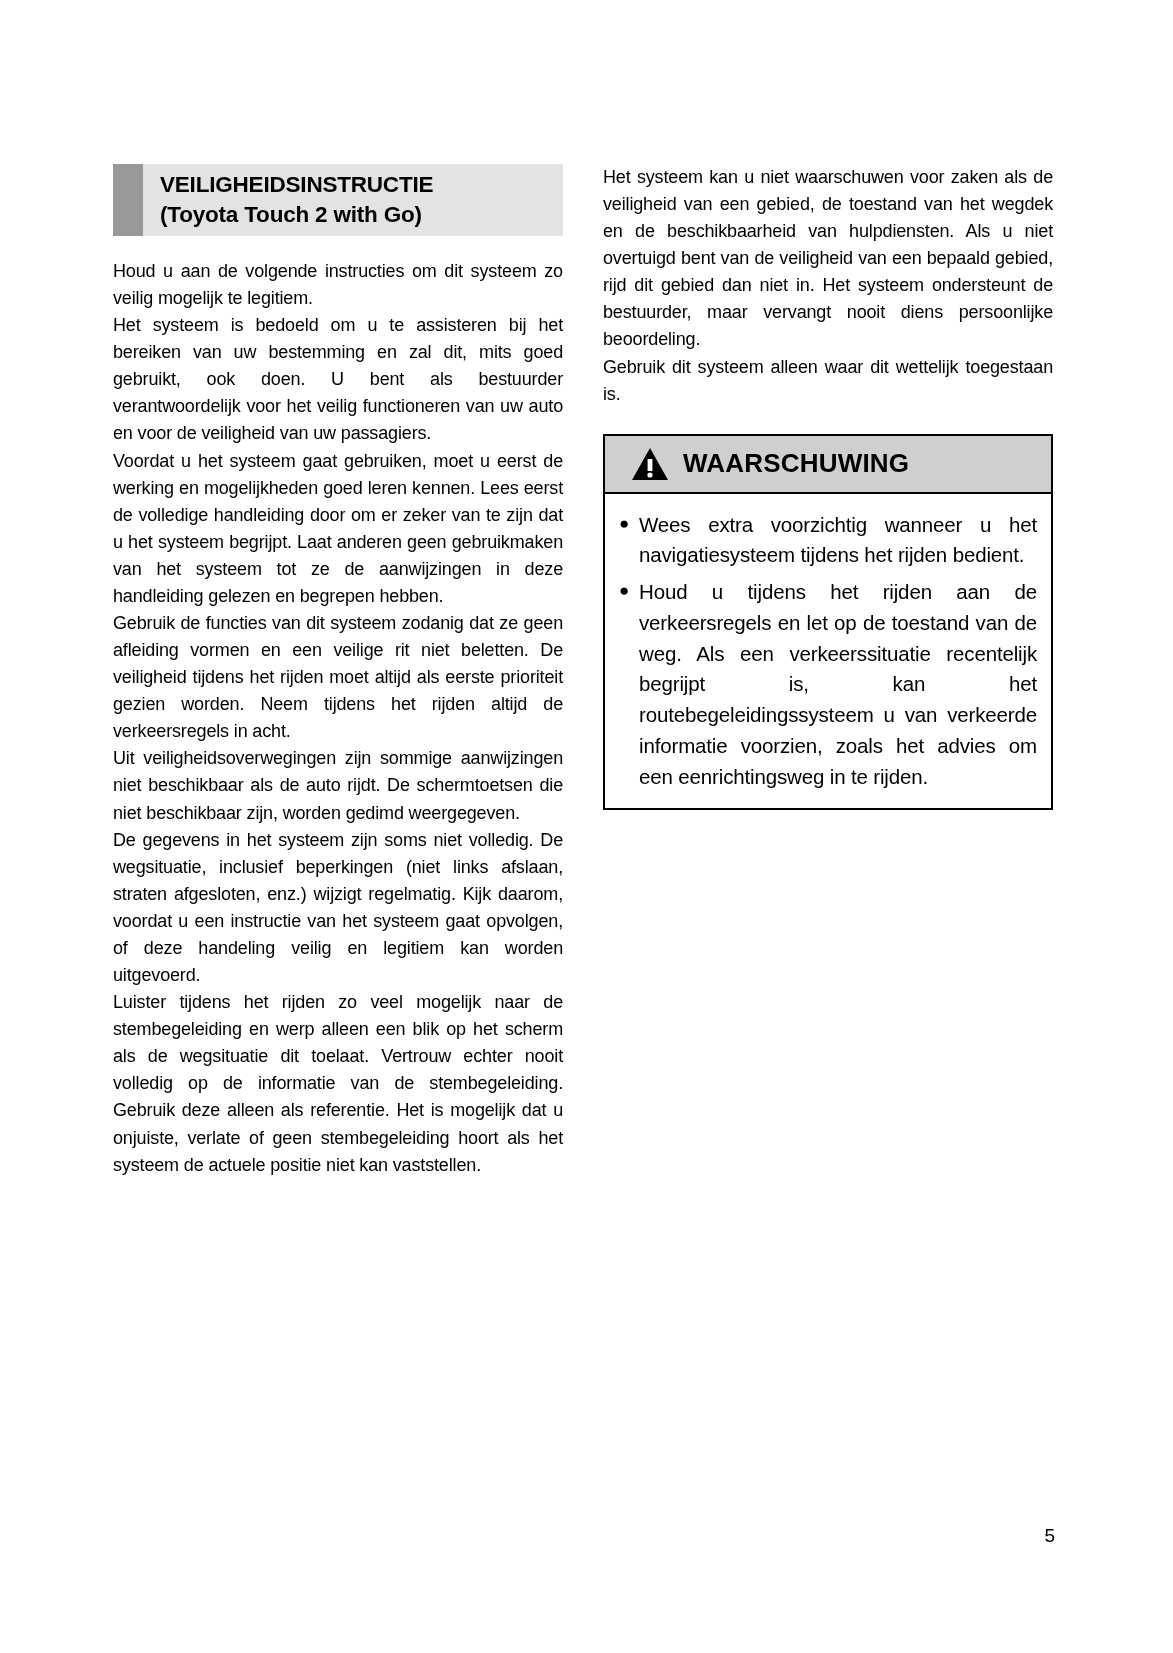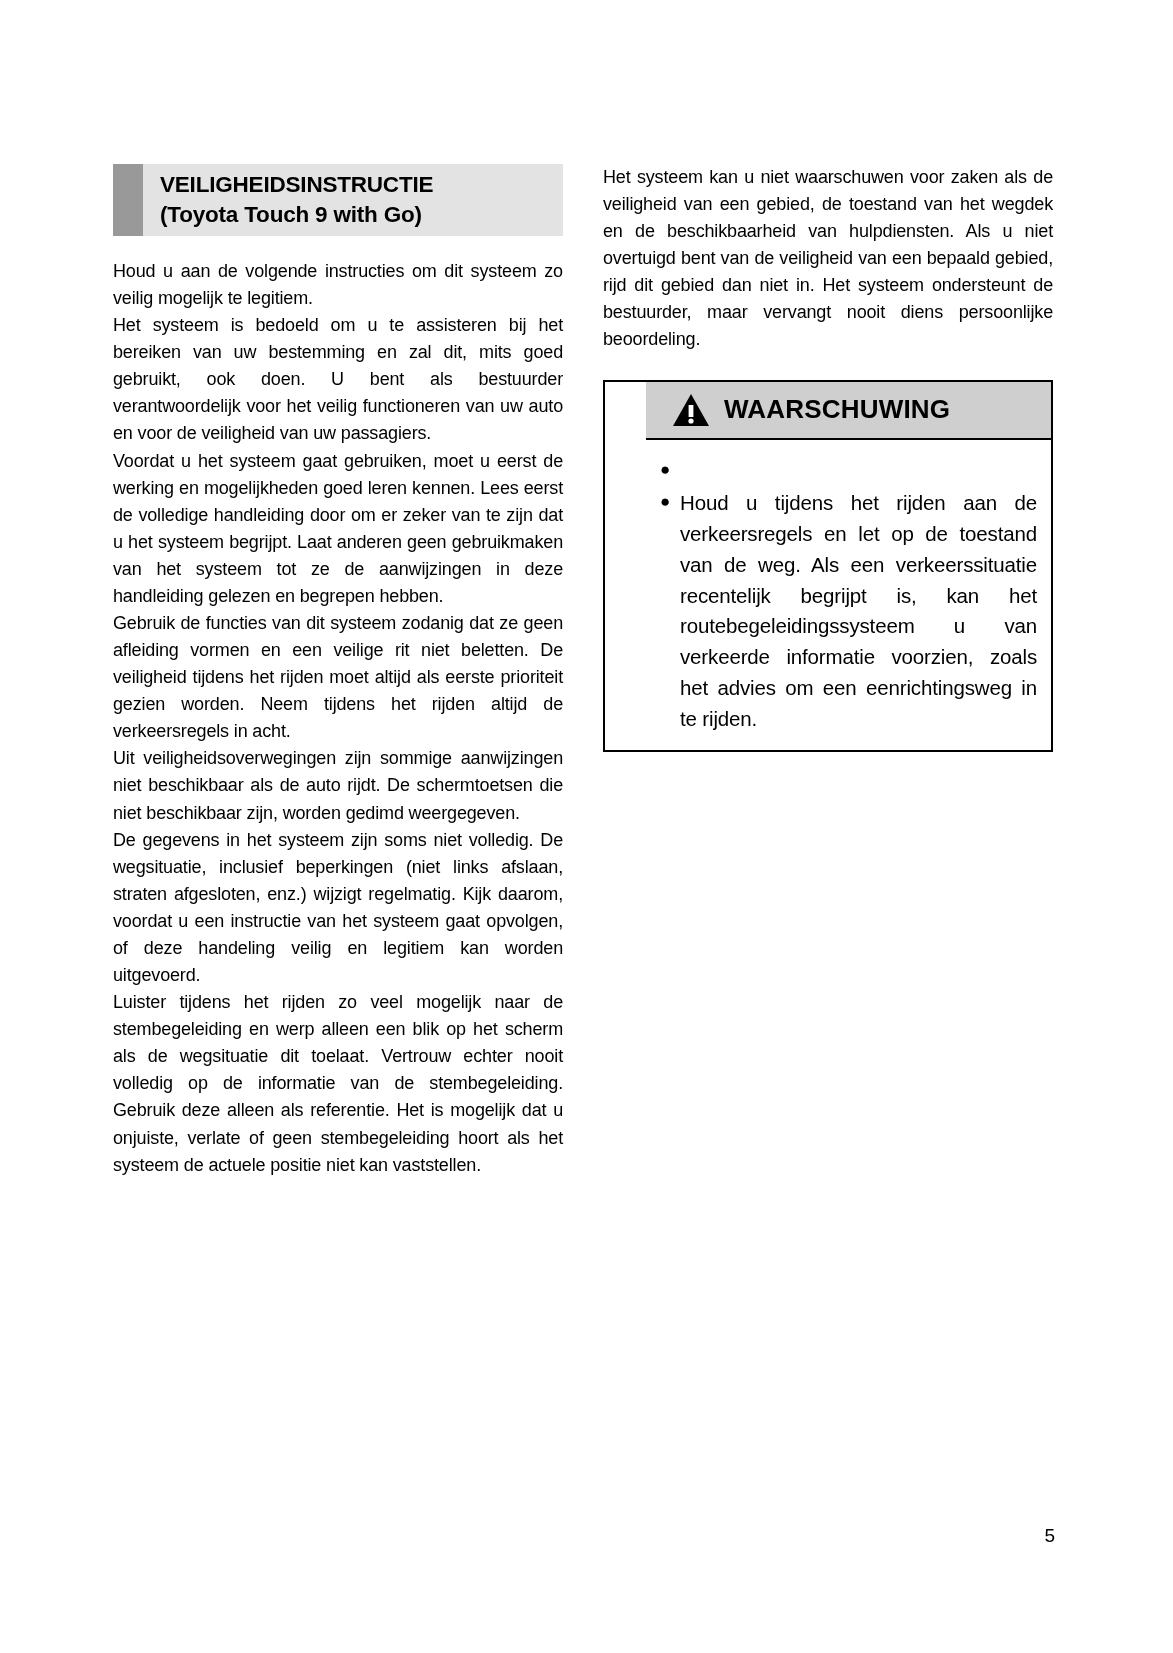--- a/index.html
+++ b/index.html
@@ -73,21 +73,20 @@
     hyphens: none;
   }
   p.body + p.body {
     margin-top: 0px;
   }
 
   
   .warning-box {
     border: 2px solid #000000;
     margin-top: 26px;
-    padding-left: 41px;
   }
   .warning-head {
     background: #cfcfcf;
     border-bottom: 2px solid #000;
     display: flex;
     align-items: center;
     padding: 7px 0 7px 26px;
     height: 42px;
     box-sizing: content-box;
   }
@@ -147,54 +146,56 @@
 <div class="page">
 
   <div class="columns">
 
     <div class="col">
 
       <div class="section-header">
         <div class="section-header-bar"></div>
         <div class="section-header-text">
           <span>VEILIGHEIDSINSTRUCTIE</span>
-          <span>(Toyota Touch 9 with Go)</span>
+          <span>(Toyota Touch 2 with Go)</span>
         </div>
       </div>
 
       <p class="body">Houd u aan de volgende instructies om dit systeem zo veilig mogelijk te legitiem.</p>
       <p class="body">Het systeem is bedoeld om u te assisteren bij het bereiken van uw bestemming en zal dit, mits goed gebruikt, ook doen. U bent als bestuurder verantwoordelijk voor het veilig functioneren van uw auto en voor de veiligheid van uw passagiers.</p>
       <p class="body">Voordat u het systeem gaat gebruiken, moet u eerst de werking en mogelijkheden goed leren kennen. Lees eerst de volledige handleiding door om er zeker van te zijn dat u het systeem begrijpt. Laat anderen geen gebruikmaken van het systeem tot ze de aanwijzingen in deze handleiding gelezen en begrepen hebben.</p>
       <p class="body">Gebruik de functies van dit systeem zodanig dat ze geen afleiding vormen en een veilige rit niet beletten. De veiligheid tijdens het rijden moet altijd als eerste prioriteit gezien worden. Neem tijdens het rijden altijd de verkeersregels in acht.</p>
       <p class="body">Uit veiligheidsoverwegingen zijn sommige aanwijzingen niet beschikbaar als de auto rijdt. De schermtoetsen die niet beschikbaar zijn, worden gedimd weergegeven.</p>
       <p class="body">De gegevens in het systeem zijn soms niet volledig. De wegsituatie, inclusief beperkingen (niet links afslaan, straten afgesloten, enz.) wijzigt regelmatig. Kijk daarom, voordat u een instructie van het systeem gaat opvolgen, of deze handeling veilig en legitiem kan worden uitgevoerd.</p>
       <p class="body">Luister tijdens het rijden zo veel mogelijk naar de stembegeleiding en werp alleen een blik op het scherm als de wegsituatie dit toelaat. Vertrouw echter nooit volledig op de informatie van de stembegeleiding. Gebruik deze alleen als referentie. Het is mogelijk dat u onjuiste, verlate of geen stembegeleiding hoort als het systeem de actuele positie niet kan vaststellen.</p>
 
     </div>
 
     <div class="col">
 
       <p class="body">Het systeem kan u niet waarschuwen voor zaken als de veiligheid van een gebied, de toestand van het wegdek en de beschikbaarheid van hulpdiensten. Als u niet overtuigd bent van de veiligheid van een bepaald gebied, rijd dit gebied dan niet in. Het systeem ondersteunt de bestuurder, maar vervangt nooit diens persoonlijke beoordeling.</p>
+      <p class="body">Gebruik dit systeem alleen waar dit wettelijk toegestaan is.</p>
 
       <div class="warning-box">
         <div class="warning-head">
           <span class="warn-icon">
             <svg width="38" height="34" viewBox="0 0 38 34" xmlns="http://www.w3.org/2000/svg">
               <path d="M19 1 L37 33 L1 33 Z" fill="#000000"></path>
               <rect x="16.6" y="12" width="4.8" height="12" fill="#ffffff"></rect>
               <circle cx="19" cy="28" r="2.6" fill="#ffffff"></circle>
             </svg>
           </span>
           <span class="warning-title">WAARSCHUWING</span>
         </div>
         <div class="warning-body">
 
           <div class="warn-item">
             <span class="warn-bullet">●</span>
             <span class="warn-text">
+              <span>Wees extra voorzichtig wanneer u het navigatiesysteem tijdens het rijden bedient.</span>
             </span>
           </div>
 
           <div class="warn-item">
             <span class="warn-bullet">●</span>
             <span class="warn-text">
               <span>Houd u tijdens het rijden aan de verkeersregels en let op de toestand van de weg. Als een verkeerssituatie recentelijk begrijpt is, kan het routebegeleidingssysteem u van verkeerde informatie voorzien, zoals het advies om een eenrichtingsweg in te rijden.</span>
             </span>
           </div>
 

